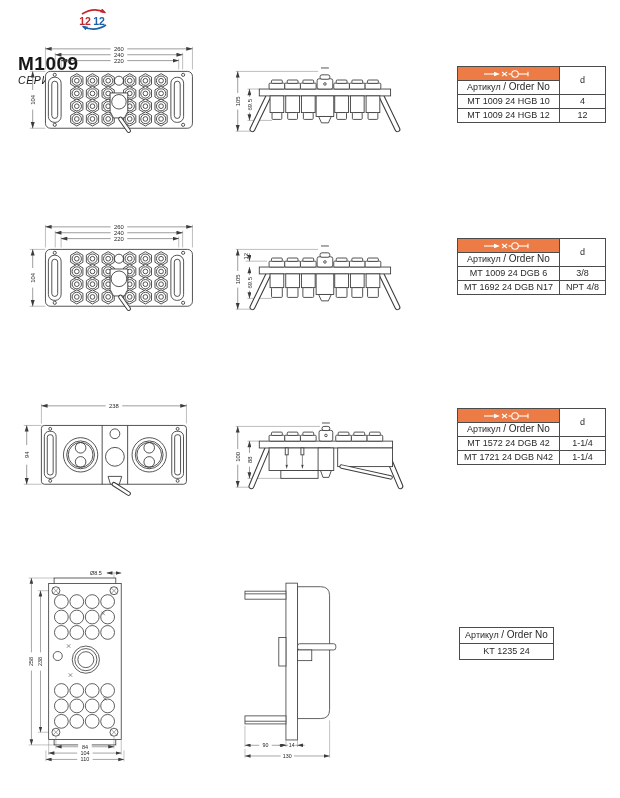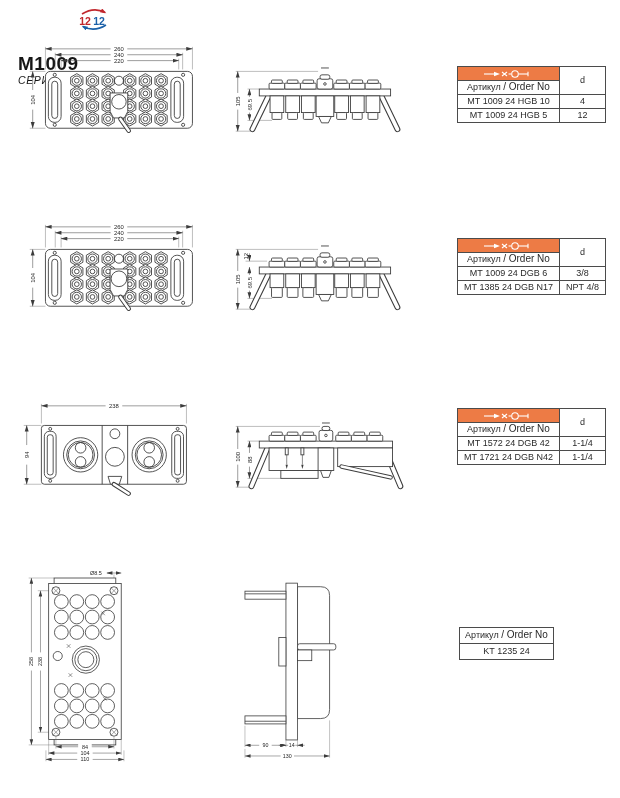--- a/index.html
+++ b/index.html
@@ -259,21 +259,21 @@
       <td class="dc" rowspan="2">d</td>
     </tr>
     <tr>
           <td class="ac"><span class="ru">Артикул</span> <span class="en">/ Order No</span></td>
         </tr>
     <tr>
           <td>MT 1009 24 HGB 10</td>
           <td>4</td>
         </tr>
     <tr>
-          <td>MT 1009 24 HGB 5</td>
+          <td>MT 1009 24 HGB 12</td>
           <td>12</td>
         </tr>
   </tbody>
     </table>
 
   <svg class="abs" style="left:18px;top:220px" width="196" height="98" viewBox="0 0 200 100">
     <line class="ext" x1="28" y1="28" x2="28" y2="5"></line>
       <line class="ext" x1="178" y1="28" x2="178" y2="5"></line>
     <line class="ext" x1="38" y1="28" x2="38" y2="11"></line>
       <line class="ext" x1="168" y1="28" x2="168" y2="11"></line>
@@ -460,21 +460,21 @@
       <td class="dc" rowspan="2">d</td>
     </tr>
     <tr>
           <td class="ac"><span class="ru">Артикул</span> <span class="en">/ Order No</span></td>
         </tr>
     <tr>
           <td>MT 1009 24 DGB 6</td>
           <td>3/8</td>
         </tr>
     <tr>
-          <td>MT 1385 24 DGB N17</td>
+          <td>MT 1692 24 DGB N17</td>
           <td>NPT 4/8</td>
         </tr>
   </tbody>
     </table>
 
   <svg class="abs" style="left:12px;top:398px" width="196" height="98" viewBox="0 0 200 100">
     <line class="ext" x1="30" y1="26" x2="30" y2="6"></line>
       <line class="ext" x1="178" y1="26" x2="178" y2="6"></line>
     <line class="ext" x1="30" y1="28" x2="12" y2="28"></line>
       <line class="ext" x1="30" y1="88" x2="12" y2="88"></line>

